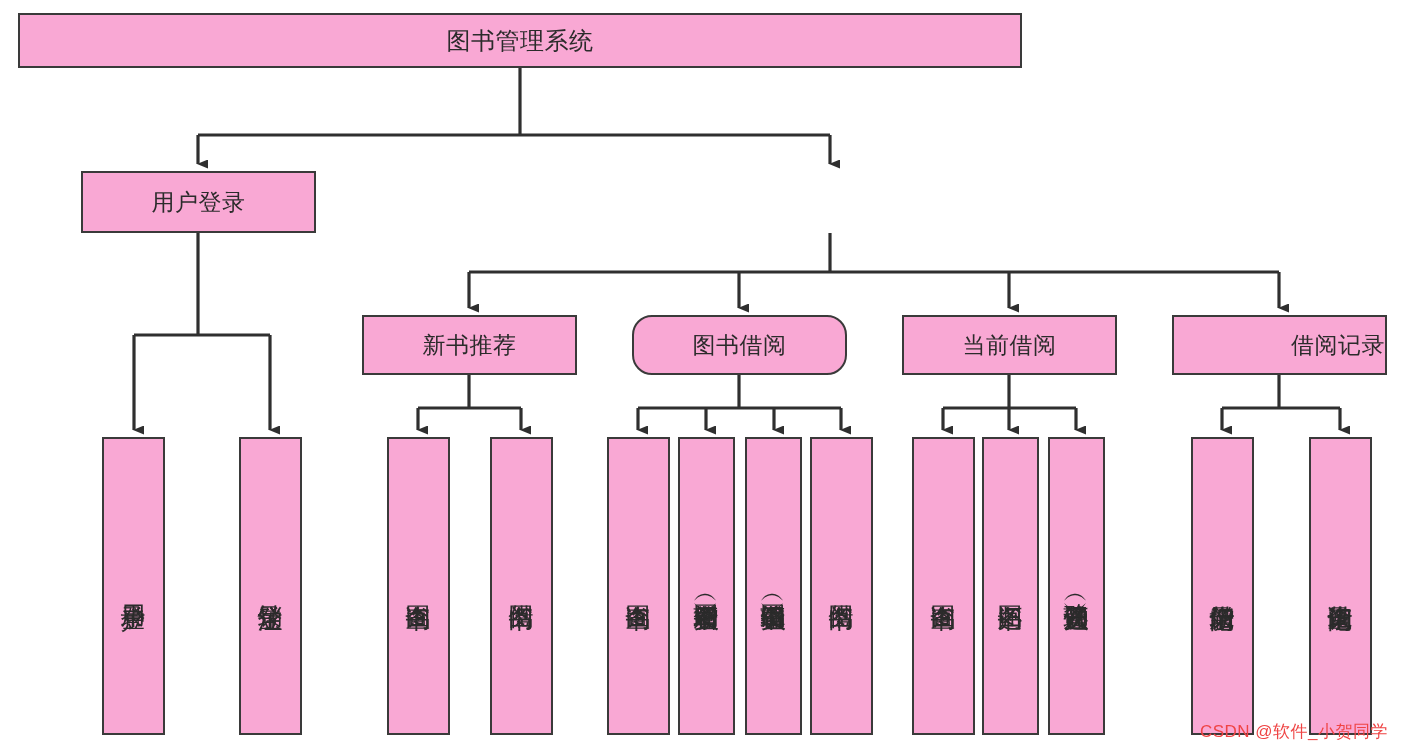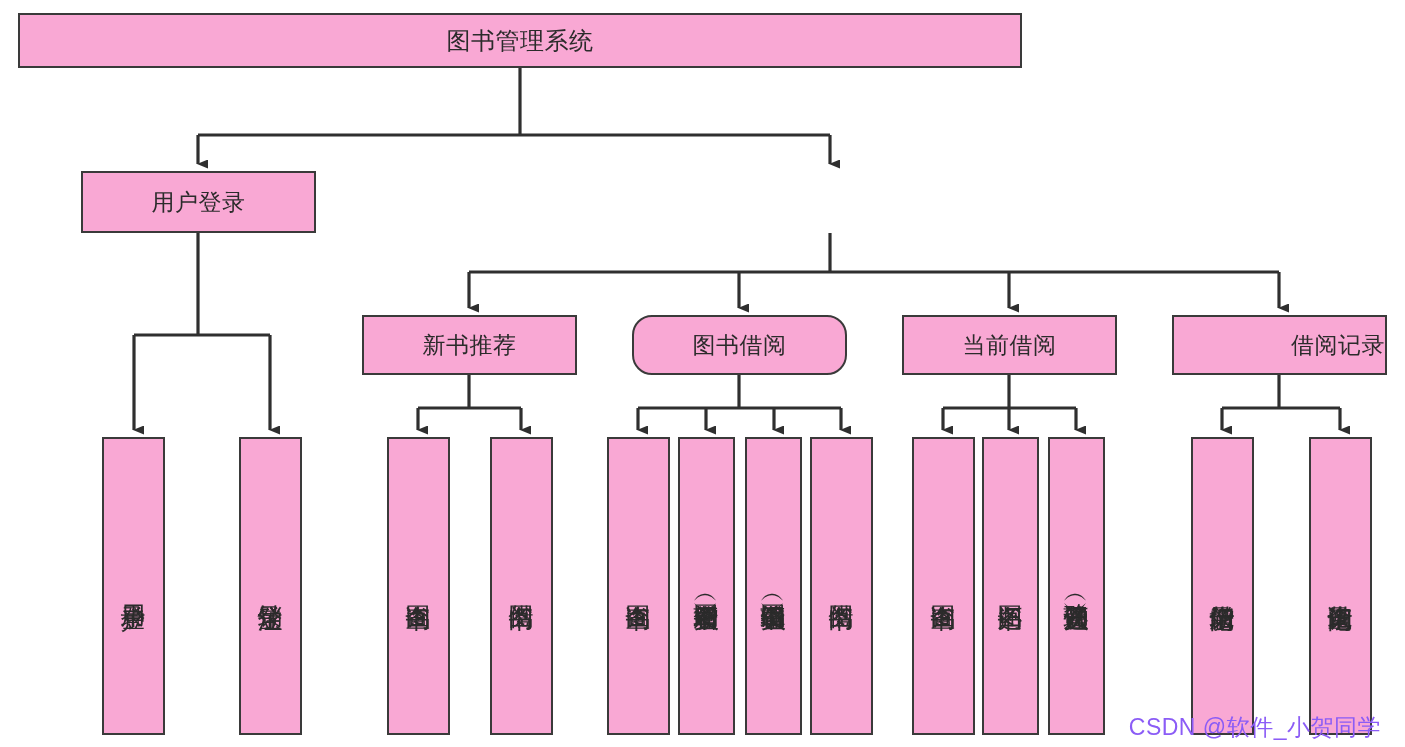--- a/index.html
+++ b/index.html
@@ -56,24 +56,24 @@
     white-space: normal;
   }
   .node.v .vtext {
     writing-mode: vertical-rl;
     text-orientation: upright;
     display: block;
     max-height: 100%;
   }
   .watermark {
     position: absolute;
-    right: 24px;
+    right: 17px;
     bottom: 4px;
-    font-size: 23px;
-    color: #8b5cf6;
+    font-size: 17px;
+    color: #ef4444;
     white-space: nowrap;
     letter-spacing: 0.5px;
   }
 </style>
 </head>
 <body>
 
 <div id="canvas">
 
   <svg id="wires" viewBox="0 0 1405 747" xmlns="http://www.w3.org/2000/svg">

